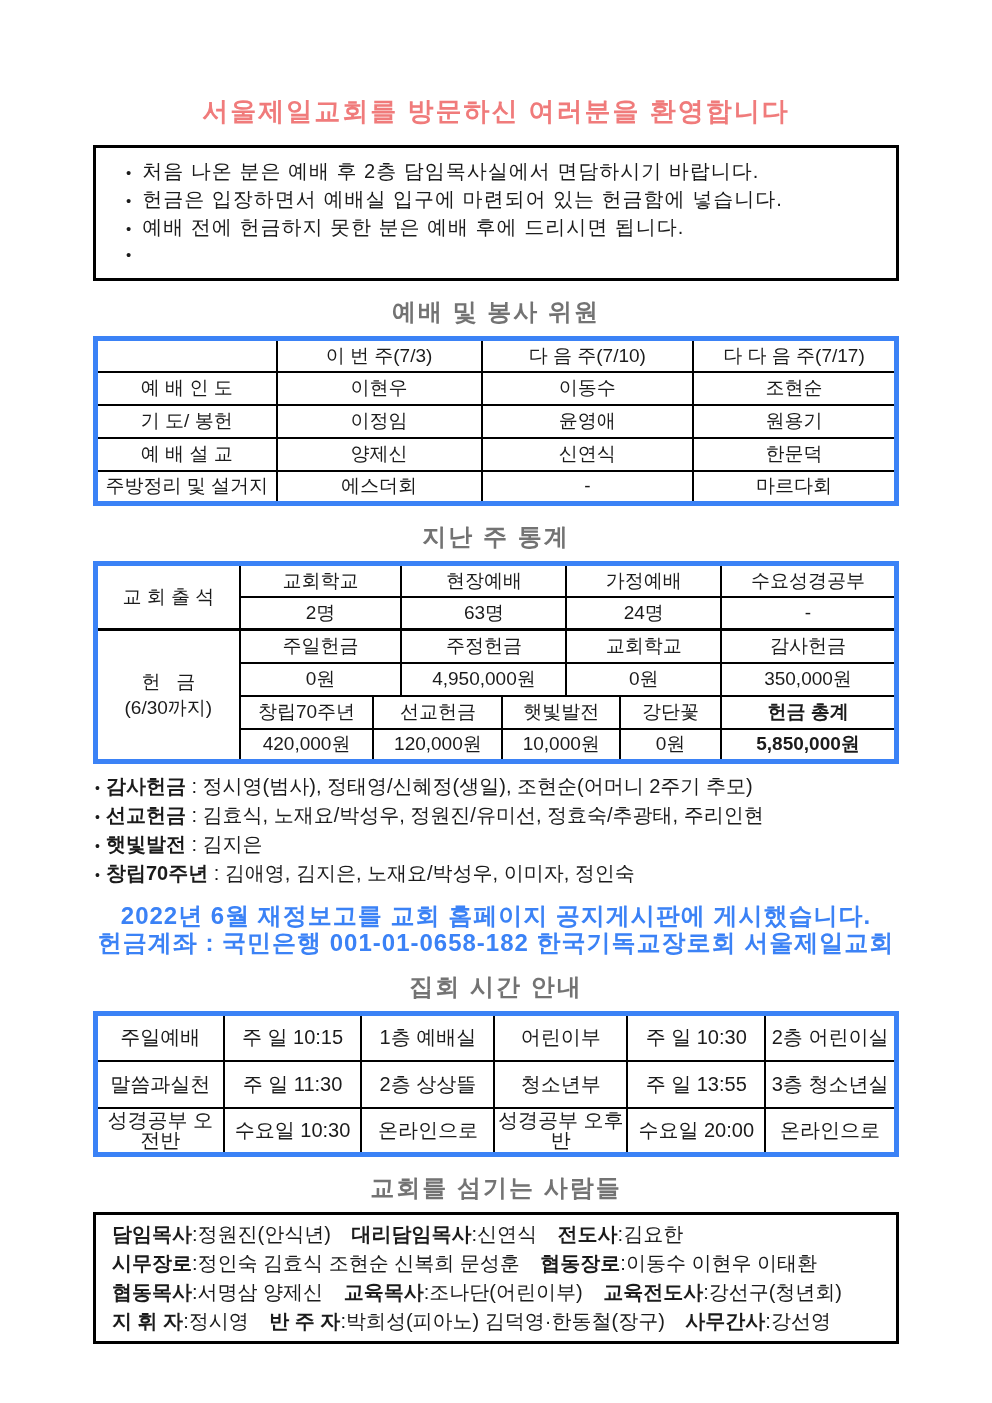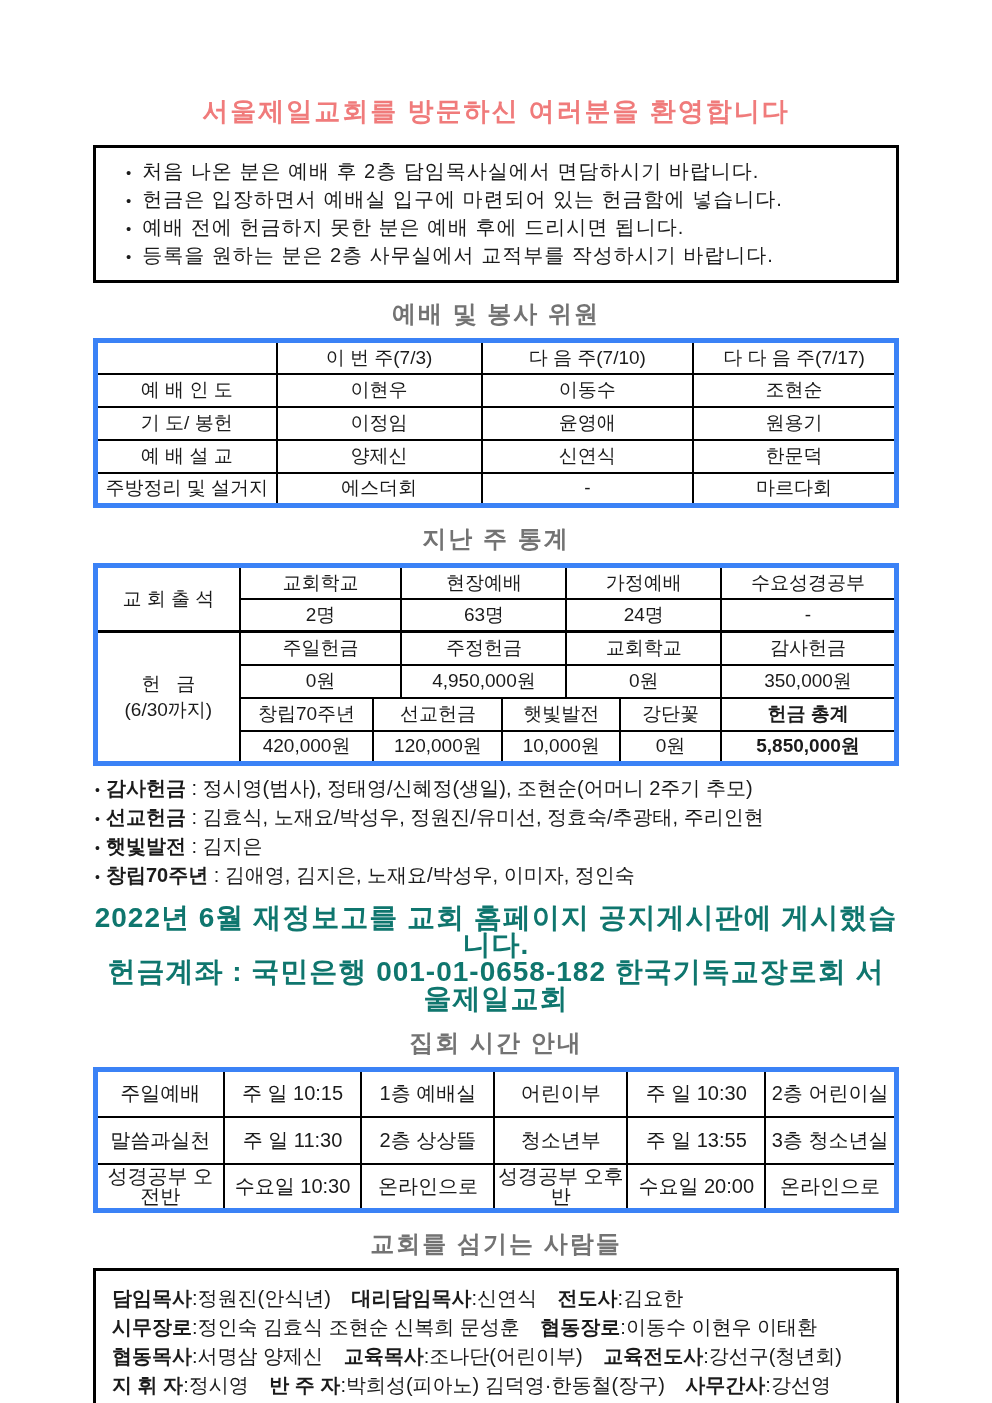--- a/index.html
+++ b/index.html
@@ -34,23 +34,23 @@
   td.two-line { white-space: pre-line; line-height: 1.02; }
   tr.sec-divider td { border-top: 3px solid #000; }
   .bold { font-weight: bold; }
 
   .notes { margin: 9px 0 0 2px; }
   .note-line { font-size: 20px; line-height: 27px; display: flex; align-items: baseline; white-space: nowrap; }
   .note-line .bullet-glyph { margin-right: 6px; font-size: 14px; }
   .note-label { font-weight: bold; }
   .note-sep { white-space: pre; }
 
-  .notice { margin-top: 13px; text-align: center; color: #0f766e; font-weight: bold; font-size: 28px; line-height: 27px; letter-spacing: 1px; }
-
-  .staff { margin-top: 7px; padding: 13px 16px; }
+  .notice { margin-top: 13px; text-align: center; color: #3b82f6; font-weight: bold; font-size: 24px; line-height: 27px; letter-spacing: 1px; }
+
+  .staff { margin-top: 7px; padding: 5px 16px; }
   .staff-line { font-size: 20px; line-height: 29px; white-space: nowrap; }
   .seg { display: inline; }
   .seg + .seg { margin-left: 15px; }
   .staff-label { font-weight: bold; }
 </style>
 </head>
 <body>
 
 <div class="page">
   <div class="content">
@@ -65,21 +65,20 @@
       <div class="welcome-line">
         <span class="bullet-glyph">•</span>
         <span>헌금은 입장하면서 예배실 입구에 마련되어 있는 헌금함에 넣습니다.</span>
       </div>
       <div class="welcome-line">
         <span class="bullet-glyph">•</span>
         <span>예배 전에 헌금하지 못한 분은 예배 후에 드리시면 됩니다.</span>
       </div>
       <div class="welcome-line">
         <span class="bullet-glyph">•</span>
-        <span>등록을 원하는 분은 2층 사무실에서 교적부를 작성하시기 바랍니다.</span>
       </div>
     </div>
 
     <h2 class="section-title">예배 및 봉사 위원</h2>
 
     <table class="tbl">
       <colgroup>
         <col style="width:22.6%">
           <col style="width:25.6%">
           <col style="width:26.4%">

